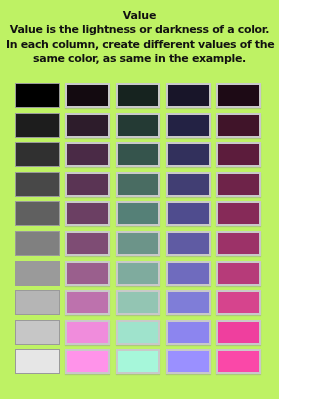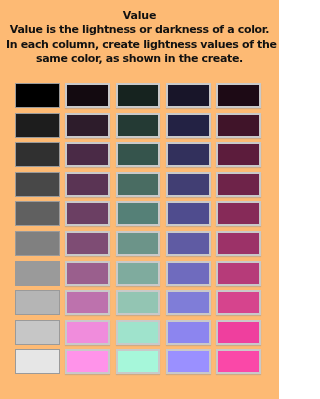--- a/index.html
+++ b/index.html
@@ -10,21 +10,21 @@
     width: 279px;
     height: 399px;
     background: #ffffff;
     font-family: "DejaVu Sans", sans-serif;
     overflow: hidden;
   }
   .sheet {
     width: 279px;
     height: 399px;
     position: relative;
-    background: #fdba74;
+    background: #bef264;
     box-sizing: border-box;
   }
   .header {
     padding: 9px 6px 0 6px;
     text-align: center;
   }
   .header .title {
     font-size: 11px;
     font-weight: bold;
     color: #111111;
@@ -77,22 +77,22 @@
   }
 </style>
 </head>
 <body>
 
 <div class="sheet">
 
   <div class="header">
     <div class="title">Value</div>
     <div class="desc-line">Value is the lightness or darkness of a color.</div>
-    <div class="desc-line">In each column, create lightness values of the</div>
-    <div class="desc-line">same color, as shown in the create.</div>
+    <div class="desc-line">In each column, create different values of the</div>
+    <div class="desc-line">same color, as same in the example.</div>
   </div>
 
   <div class="grid" id="swatch-grid">
       <div class="grid-row">
         <div class="swatch-cell">
           <div class="swatch plain" style="background: rgb(0, 0, 0); border-color: rgb(154, 154, 154);"></div>
         </div>
         <div class="swatch-cell">
           <div class="swatch" style="background: rgb(19, 10, 16); border-color: rgb(201, 201, 201);"></div>
         </div>

